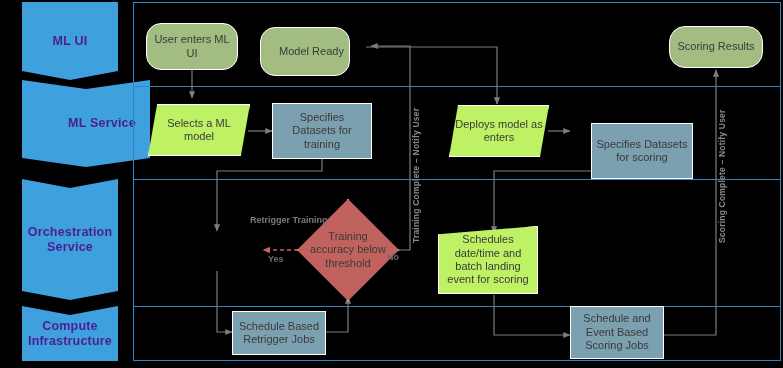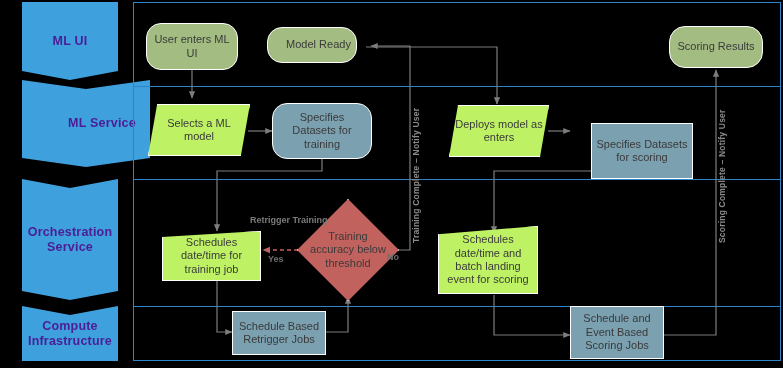--- a/index.html
+++ b/index.html
@@ -208,43 +208,40 @@
     </g>
     <g stroke="#C2625E" stroke-width="1.3" fill="none" stroke-dasharray="4,3">
 
       <path d="M298,250 L263,250" marker-end="url(#ahr)"></path>
     </g>
   </svg>
 
   <div class="node n-terminator" style="left:146px;top:23px;width:92px;height:47px;">
     <span>User enters ML UI</span>
   </div>
-  <div class="node n-terminator" style="left:267px;top:27px;width:90px;height:36px;padding-left:17px;">
+  <div class="node n-terminator" style="left:260px;top:27px;width:90px;height:49px;padding-left:17px;">
     <span>Model Ready</span>
   </div>
   <div class="node n-terminator" style="left:669px;top:26px;width:94px;height:42px;border-radius:16px;">
     <span>Scoring Results</span>
   </div>
 
   <div class="node n-paraA" style="left:148px;top:104px;width:102px;height:52px;">
     <span>Selects a ML model</span>
   </div>
-  <div class="node n-process" style="left:272px;top:103px;width:100px;height:56px;border-radius:15px;">
+  <div class="node n-process" style="left:272px;top:103px;width:100px;height:56px;">
     <span>Specifies Datasets for training</span>
   </div>
   <div class="node n-paraA" style="left:449px;top:105px;width:100px;height:52px;">
     <span>Deploys model as enters</span>
   </div>
   <div class="node n-process" style="left:591px;top:103px;width:102px;height:56px;margin-top:20px;">
     <span>Specifies Datasets for scoring</span>
   </div>
 
-  <div class="node n-paraB" style="left:162px;top:231px;width:99px;height:50px;">
-    <span>Schedules date/time for training job</span>
-  </div>
 
   <div class="n-decision-wrap" style="left:297px;top:199px;width:102px;height:102px;">
     <div class="n-decision-shape"></div>
     <div class="n-decision-text">Training accuracy below threshold</div>
   </div>
 
   <div class="node n-paraB" style="left:438px;top:226px;width:100px;height:68px;">
     <span>Schedules date/time and batch landing event for scoring</span>
   </div>
 

